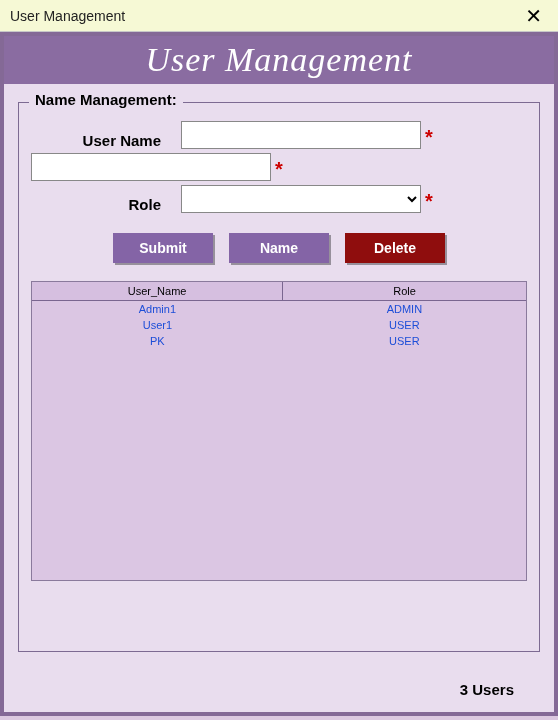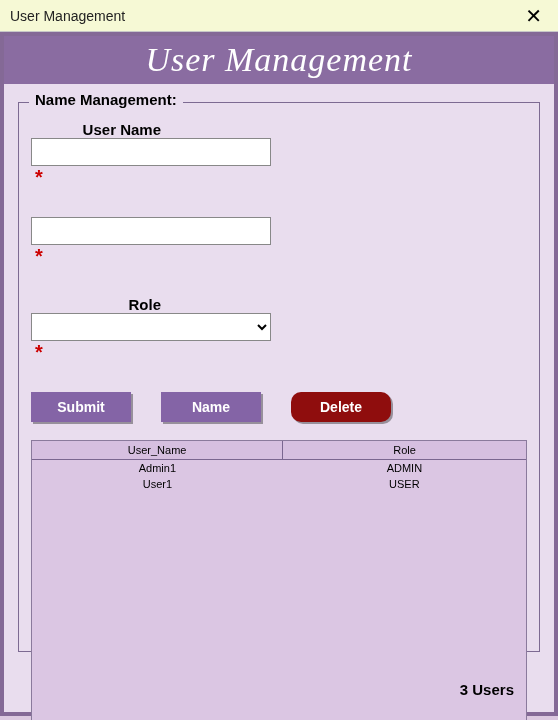--- a/index.html
+++ b/index.html
@@ -64,23 +64,22 @@
     position: absolute;
     top: -12px;
     left: 10px;
     background: #e9ddee;
     padding: 0 6px;
     font-weight: bold;
     font-size: 15px;
   }
   .form-row {
     display: flex;
-    align-items: flex-start;
-    margin-bottom: 28px;
-    flex-direction: column;
+    align-items: flex-end;
+    margin-bottom: 4px;
   }
   .form-label {
     width: 150px;
     text-align: right;
     padding-right: 20px;
     font-weight: bold;
     font-size: 15px;
   }
   .form-input {
     width: 240px;
@@ -98,36 +97,36 @@
     font-size: 14px;
   }
   .asterisk {
     color: #c00;
     font-size: 20px;
     margin-left: 4px;
     font-weight: bold;
   }
   .button-row {
     display: flex;
-    justify-content: flex-start;
-    gap: 30px;
-    margin: 28px 0 18px 0;
+    justify-content: center;
+    gap: 16px;
+    margin: 20px 0 18px 0;
   }
   .btn {
     width: 100px;
     height: 30px;
     border: none;
     font-weight: bold;
     font-size: 14px;
     color: #fff;
     cursor: pointer;
     box-shadow: 2px 2px 0 rgba(0,0,0,0.35);
   }
   .btn-purple { background: #8464a6; }
-  .btn-red { background: #8f0d0d; border-radius: 10px; }
+  .btn-red { background: #8f0d0d; }
   .table-wrap {
     border: 1px solid #8a7a9c;
     background: #dbc6e3;
     height: 300px;
     overflow: hidden;
     margin-top: 6px;
   }
   table {
     width: 100%;
     border-collapse: collapse;
@@ -138,21 +137,21 @@
     font-weight: normal;
     border-bottom: 1px solid #7a6690;
     border-right: 1px solid #7a6690;
     padding: 3px 0;
     text-align: center;
   }
   th:last-child { border-right: none; }
   td {
     text-align: center;
     padding: 2px 12px;
-    color: #000000;
+    color: #1d4ed8;
   }
   .status {
     position: absolute;
     bottom: 14px;
     right: 40px;
     font-weight: bold;
     font-size: 15px;
   }
 </style>
 </head>
@@ -206,19 +205,23 @@
         </thead>
         <tbody>
           <tr>
             <td>Admin1</td>
             <td>ADMIN</td>
           </tr>
           <tr>
             <td>User1</td>
             <td>USER</td>
           </tr>
+          <tr>
+            <td>PK</td>
+            <td>USER</td>
+          </tr>
         </tbody>
       </table>
     </div>
   </div>
 
   <div class="status">3 Users</div>
 </div>
 
 </body></html>

